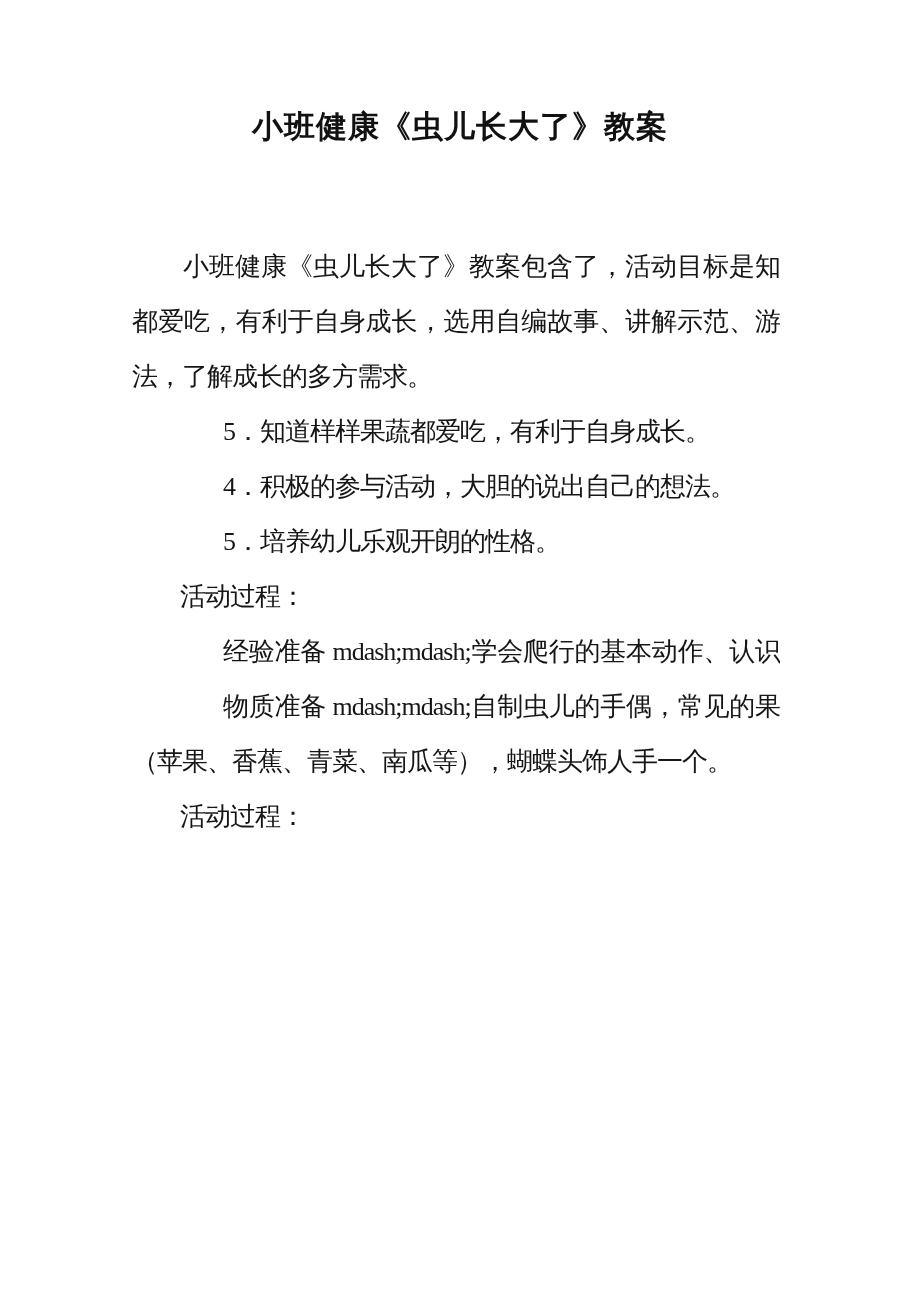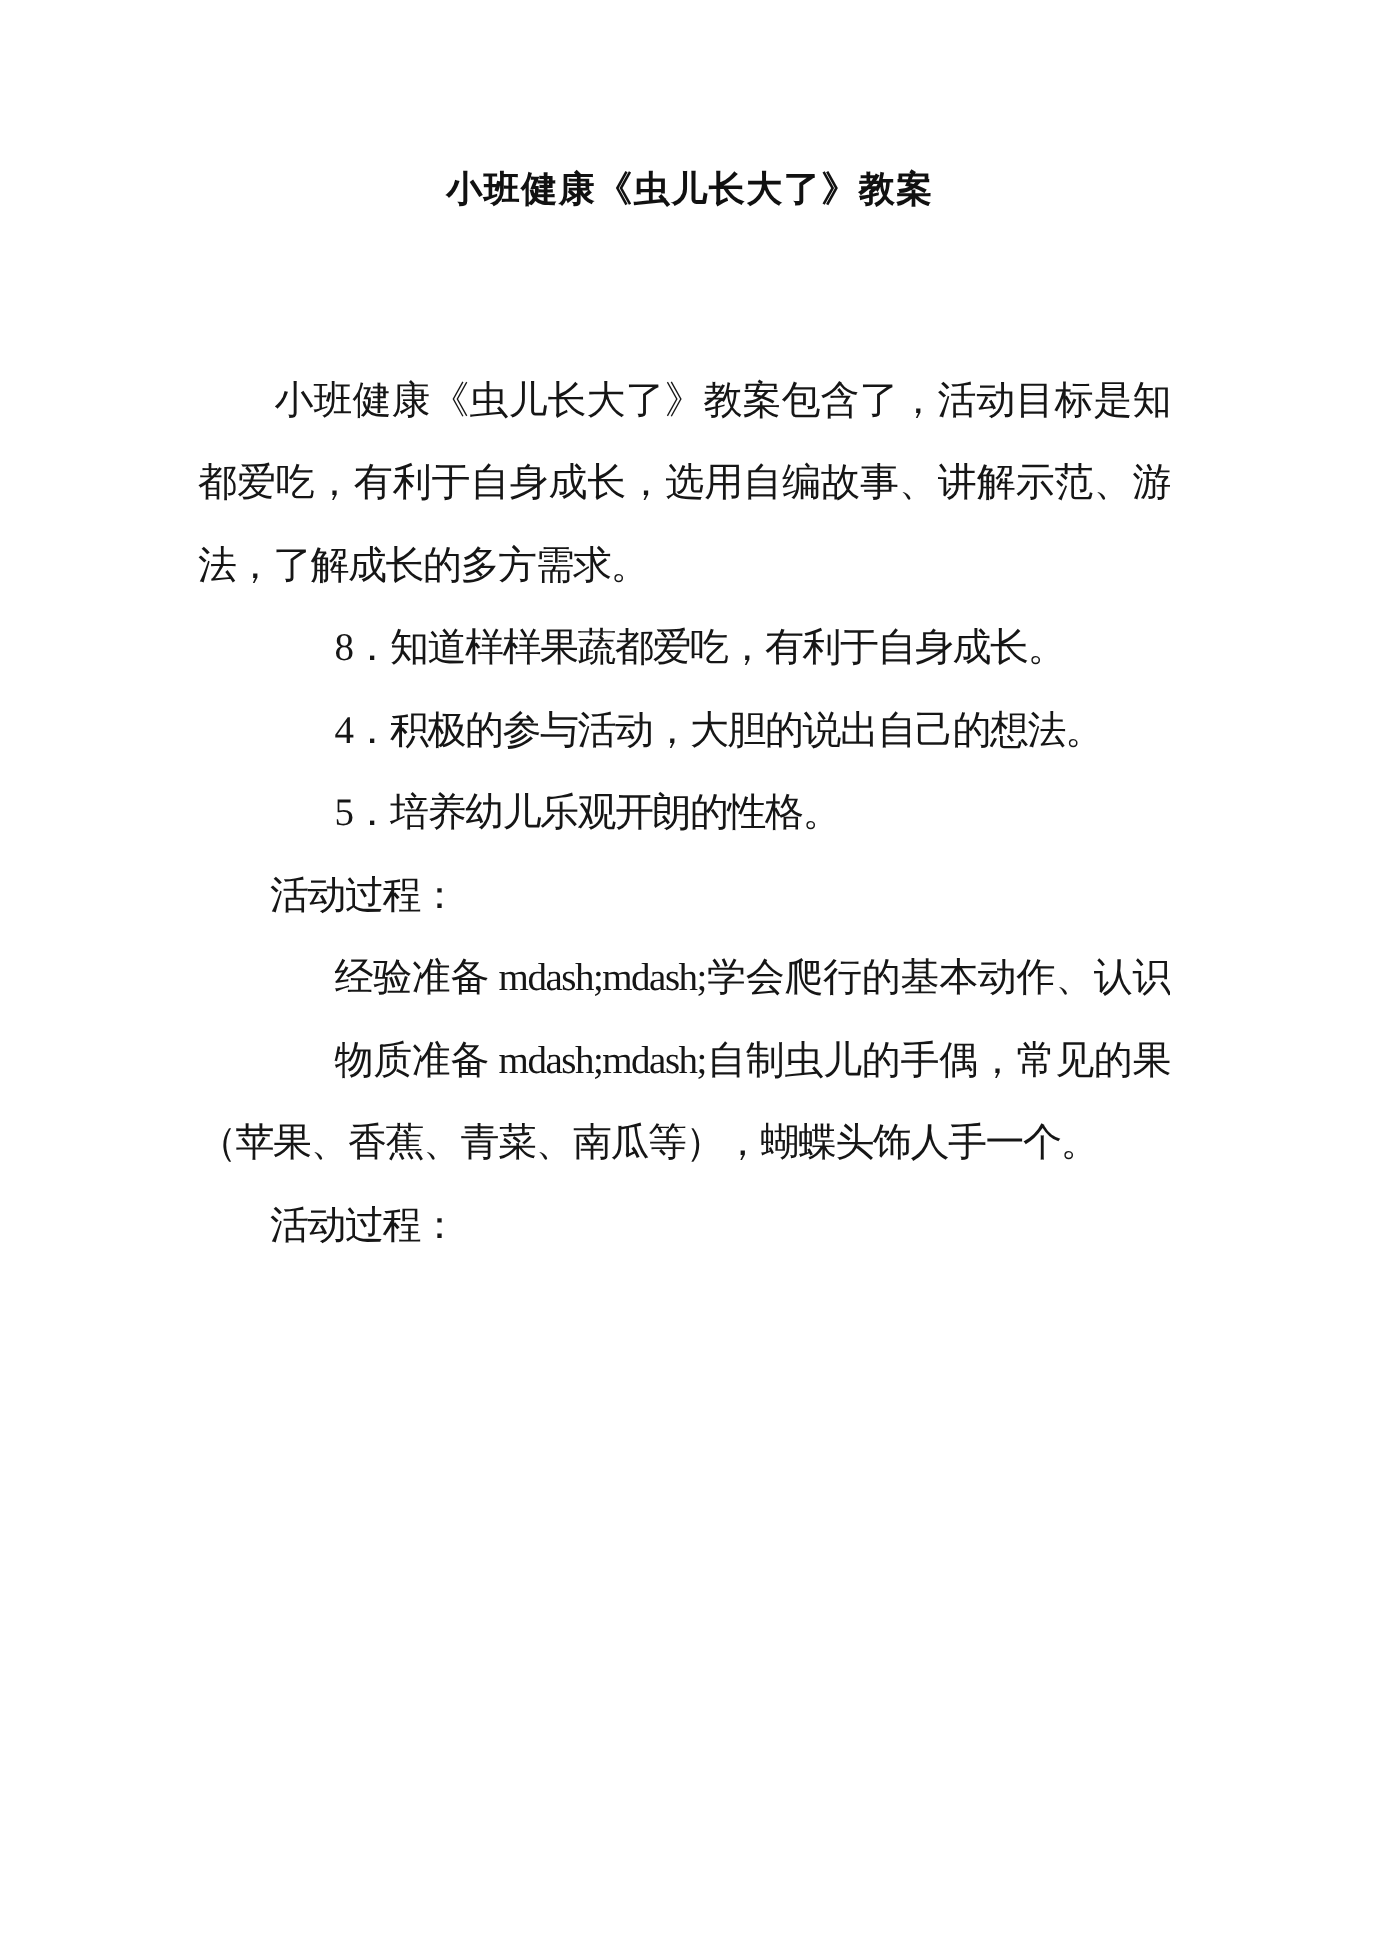--- a/index.html
+++ b/index.html
@@ -13,21 +13,21 @@
   .page{
     position:relative;
     width:920px;height:1302px;
     background:#ffffff;
   }
   .doc-title{
     position:absolute;
     top:102px;left:0;
     width:920px;
     text-align:center;
-    font-size:24px;
+    font-size:31px;
     font-weight:bold;
     line-height:50px;
     letter-spacing:1px;
     color:#111111;
     white-space:nowrap;
   }
   .body-block{
     position:absolute;
     top:239px;
     left:132px;
@@ -59,21 +59,21 @@
 <body>
 
 <div class="page">
 
   <div class="doc-title">小班健康《虫儿长大了》教案</div>
 
   <div class="body-block">
     <div class="ln jf ind51">小班健康《虫儿长大了》教案包含了，活动目标是知道样样果蔬</div>
     <div class="ln jf ind0">都爱吃，有利于自身成长，选用自编故事、讲解示范、游戏情景等方</div>
     <div class="ln ind0">法，了解成长的多方需求。</div>
-    <div class="ln ind91">8．知道样样果蔬都爱吃，有利于自身成长。</div>
+    <div class="ln ind91">5．知道样样果蔬都爱吃，有利于自身成长。</div>
     <div class="ln ind91">4．积极的参与活动，大胆的说出自己的想法。</div>
     <div class="ln ind91">5．培养幼儿乐观开朗的性格。</div>
     <div class="ln ind48">活动过程：</div>
     <div class="ln jf ind91">经验准备 mdash;mdash;学会爬行的基本动作、认识生活中</div>
     <div class="ln jf ind91">物质准备 mdash;mdash;自制虫儿的手偶，常见的果蔬图片</div>
     <div class="ln ind0">（苹果、香蕉、青菜、南瓜等），蝴蝶头饰人手一个。</div>
     <div class="ln ind48">活动过程：</div>
   </div>
 
 </div>

